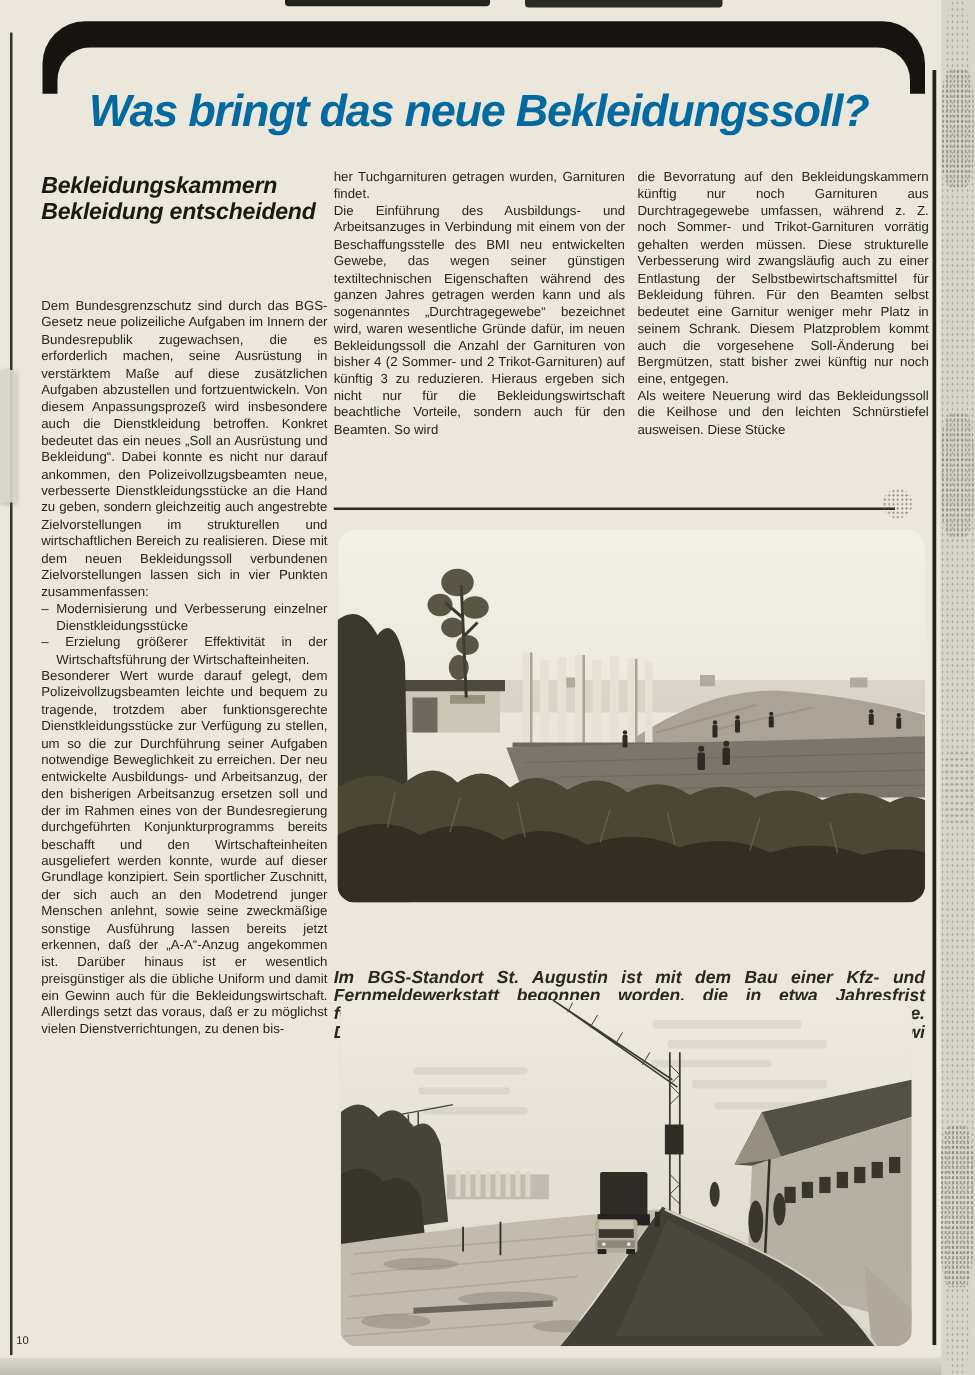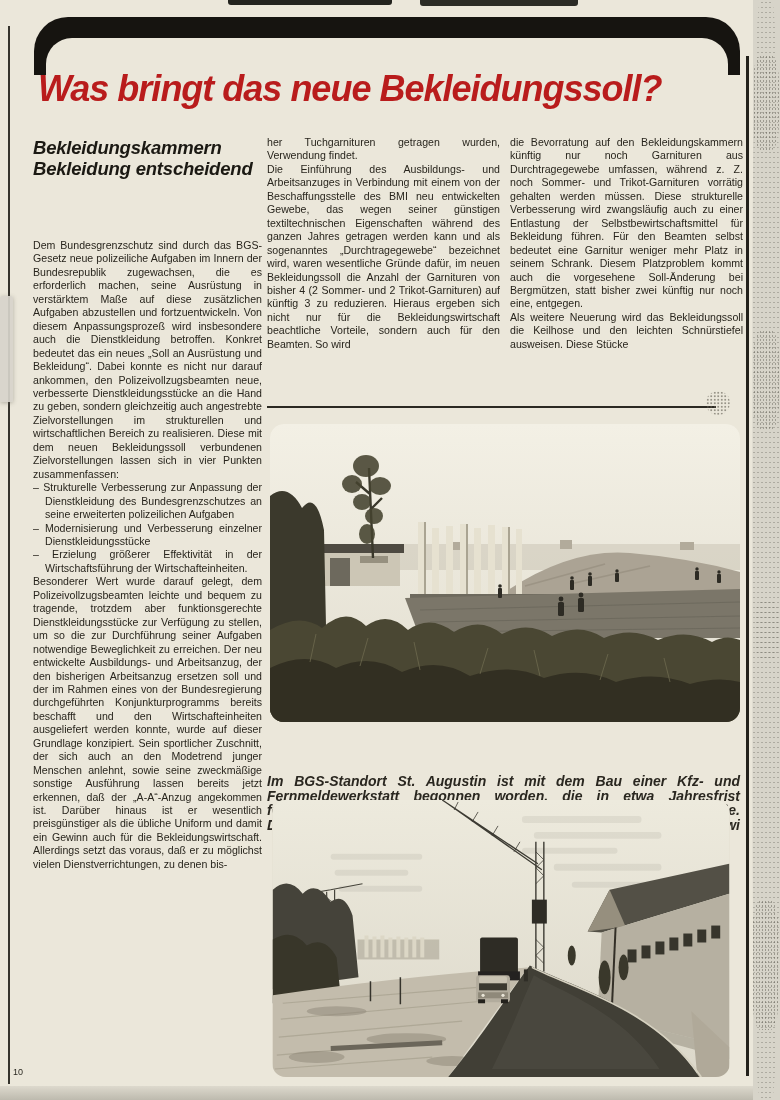--- a/index.html
+++ b/index.html
@@ -23,21 +23,21 @@
   .edge-line-right{left:746px;top:56px;width:3px;height:1020px;background:#23211b;}
   .tape-artifact{left:0;top:296px;width:13px;height:106px;background:rgba(215,212,203,.92);
     box-shadow:0 1px 4px rgba(110,108,98,.45);border-radius:2px;}
 
   .masthead{left:34px;top:17px;width:706px;height:58px;background:#161410;border-radius:34px 34px 0 0;}
   .masthead-inner{position:absolute;left:12px;right:12px;top:21px;bottom:-2px;
     background:#ebe7da;border-radius:26px 26px 0 0;}
 
   .headline{left:38px;top:70px;width:690px;margin:0;
     font-size:36px;line-height:1.05;font-weight:bold;font-style:italic;
-    letter-spacing:-1px;color:#b91c1c;}
+    letter-spacing:-1px;color:#0369a1;text-align:center;}
 
   .subhead{left:33px;top:138px;width:230px;margin:0;
     font-size:18.5px;line-height:1.12;font-weight:bold;font-style:italic;
     letter-spacing:-.2px;color:#1b1913;}
 
   .bodycol{width:229px;font-size:10.6px;line-height:13.45px;text-align:justify;
     color:#28251d;hyphens:auto;-webkit-hyphens:auto;}
   .bodycol p{margin:0;}
   .col1{left:33px;top:239px;}
   .col2{left:267px;top:136px;width:233px;}
@@ -80,28 +80,27 @@
 <div class="abs masthead">
   <div class="masthead-inner"></div>
 </div>
 
 <h1 class="abs headline">Was bringt das neue Bekleidungssoll?</h1>
 
 <h2 class="abs subhead">Bekleidungskammern Bekleidung entscheidend</h2>
 
 <div class="abs bodycol col1">
   <p>Dem Bundesgrenzschutz sind durch das BGS-Gesetz neue polizeiliche Aufgaben im Innern der Bundesrepublik zugewachsen, die es erforderlich machen, seine Ausrüstung in verstärktem Maße auf diese zusätzlichen Aufgaben abzustellen und fortzuentwickeln. Von diesem Anpassungsprozeß wird insbesondere auch die Dienstkleidung betroffen. Konkret bedeutet das ein neues „Soll an Ausrüstung und Bekleidung“. Dabei konnte es nicht nur darauf ankommen, den Polizeivollzugsbeamten neue, verbesserte Dienstkleidungsstücke an die Hand zu geben, sondern gleichzeitig auch angestrebte Zielvorstellungen im strukturellen und wirtschaftlichen Bereich zu realisieren. Diese mit dem neuen Bekleidungssoll verbundenen Zielvorstellungen lassen sich in vier Punkten zusammenfassen:</p>
-  <p class="li">– Strukturelle Verbesserung zur Anpassung der Dienstkleidung des Bundesgrenzschutzes an seine erweiterten polizeilichen Aufgaben</p>
   <p class="li">– Modernisierung und Verbesserung einzelner Dienstkleidungsstücke</p>
   <p class="li">– Erzielung größerer Effektivität in der Wirtschaftsführung der Wirtschafteinheiten.</p>
   <p>Besonderer Wert wurde darauf gelegt, dem Polizeivollzugsbeamten leichte und bequem zu tragende, trotzdem aber funktionsgerechte Dienstkleidungsstücke zur Verfügung zu stellen, um so die zur Durchführung seiner Aufgaben notwendige Beweglichkeit zu erreichen. Der neu entwickelte Ausbildungs- und Arbeitsanzug, der den bisherigen Arbeitsanzug ersetzen soll und der im Rahmen eines von der Bundesregierung durchgeführten Konjunkturprogramms bereits beschafft und den Wirtschafteinheiten ausgeliefert werden konnte, wurde auf dieser Grundlage konzipiert. Sein sportlicher Zuschnitt, der sich auch an den Modetrend junger Menschen anlehnt, sowie seine zweckmäßige sonstige Ausführung lassen bereits jetzt erkennen, daß der „A-A“-Anzug angekommen ist. Darüber hinaus ist er wesentlich preisgünstiger als die übliche Uniform und damit ein Gewinn auch für die Bekleidungswirtschaft. Allerdings setzt das voraus, daß er zu möglichst vielen Dienstverrichtungen, zu denen bis-</p>
 </div>
 
 <div class="abs bodycol col2">
-  <p>her Tuchgarnituren getragen wurden, Verwendung findet.</p>
+  <p>her Tuchgarnituren getragen wurden, Garnituren findet.</p>
   <p>Die Einführung des Ausbildungs- und Arbeitsanzuges in Verbindung mit einem von der Beschaffungsstelle des BMI neu entwickelten Gewebe, das wegen seiner günstigen textiltechnischen Eigenschaften während des ganzen Jahres getragen werden kann und als sogenanntes „Durchtragegewebe“ bezeichnet wird, waren wesentliche Gründe dafür, im neuen Bekleidungssoll die Anzahl der Garnituren von bisher 4 (2 Sommer- und 2 Trikot-Garnituren) auf künftig 3 zu reduzieren. Hieraus ergeben sich nicht nur für die Bekleidungswirtschaft beachtliche Vorteile, sondern auch für den Beamten. So wird</p>
 </div>
 
 <div class="abs bodycol col3">
   <p>die Bevorratung auf den Bekleidungskammern künftig nur noch Garnituren aus Durchtragegewebe umfassen, während z. Z. noch Sommer- und Trikot-Garnituren vorrätig gehalten werden müssen. Diese strukturelle Verbesserung wird zwangsläufig auch zu einer Entlastung der Selbstbewirtschaftsmittel für Bekleidung führen. Für den Beamten selbst bedeutet eine Garnitur weniger mehr Platz in seinem Schrank. Diesem Platzproblem kommt auch die vorgesehene Soll-Änderung bei Bergmützen, statt bisher zwei künftig nur noch eine, entgegen.</p>
   <p>Als weitere Neuerung wird das Bekleidungssoll die Keilhose und den leichten Schnürstiefel ausweisen. Diese Stücke</p>
 </div>
 
 <div class="abs section-rule"></div>
 <div class="abs halftone-dot"></div>

